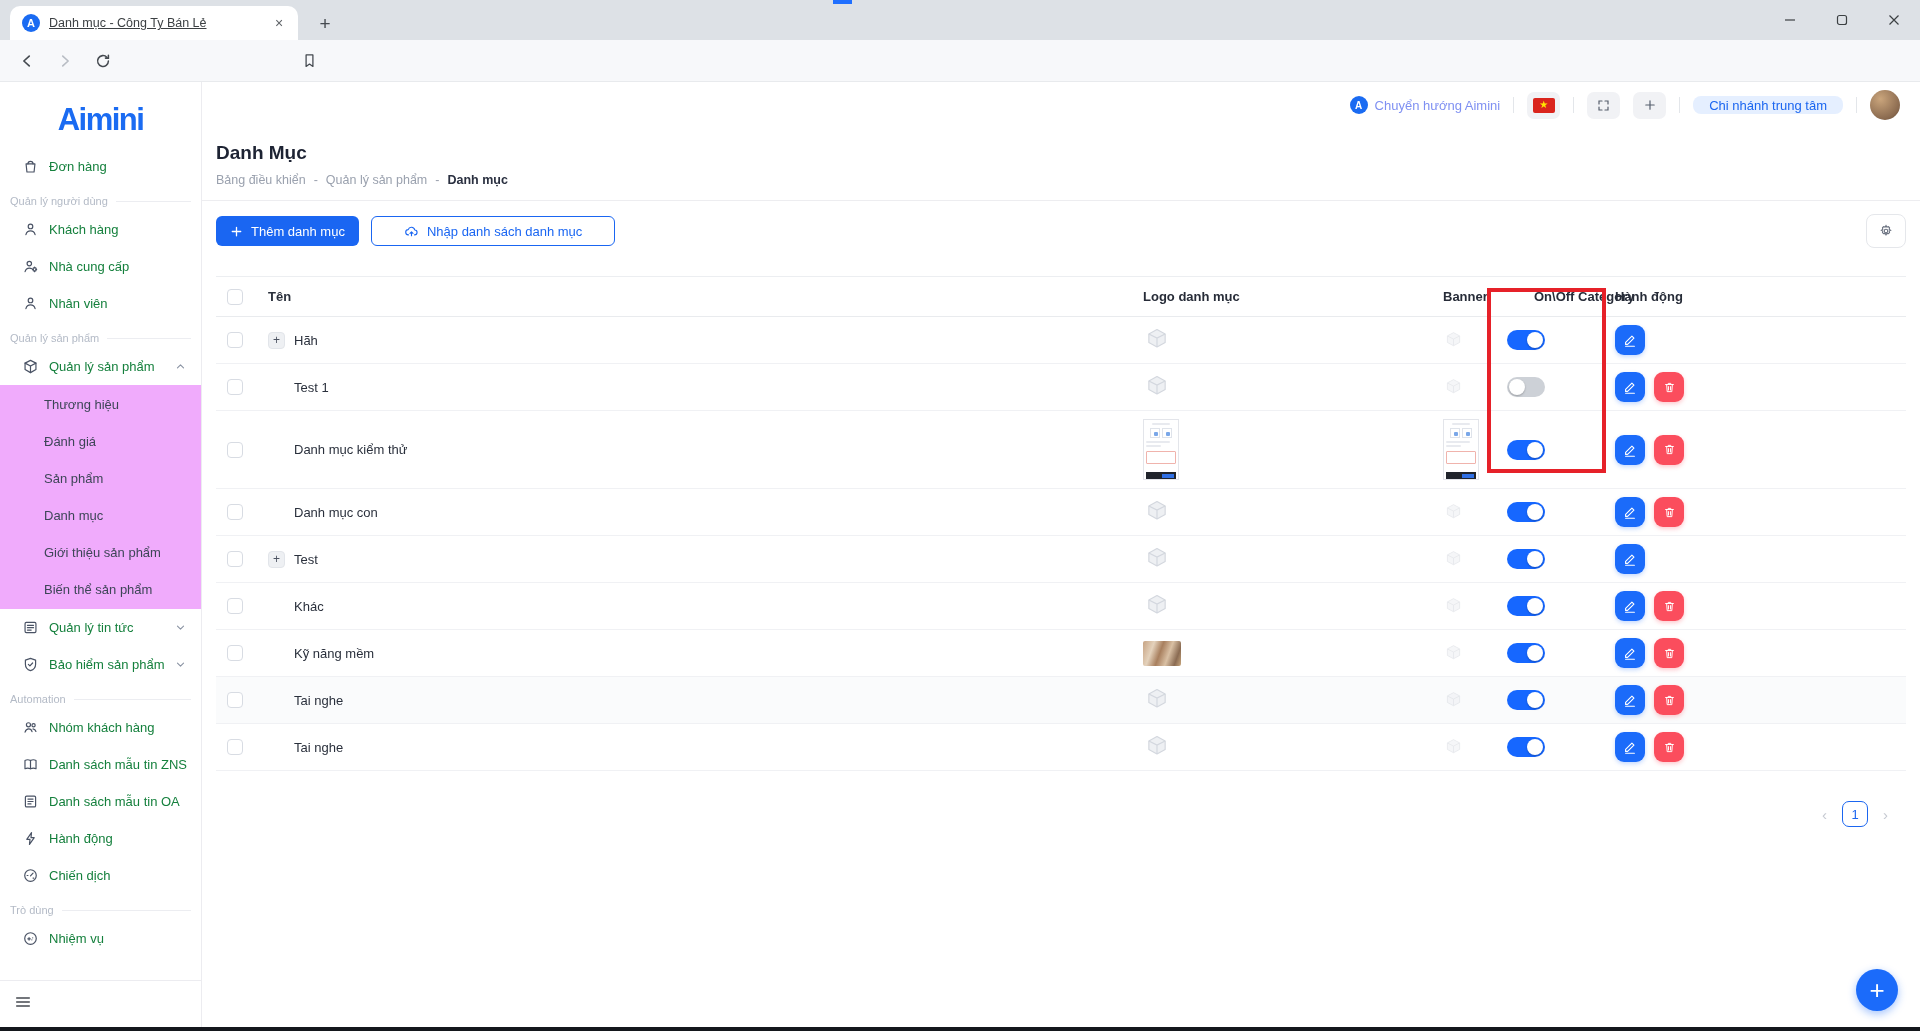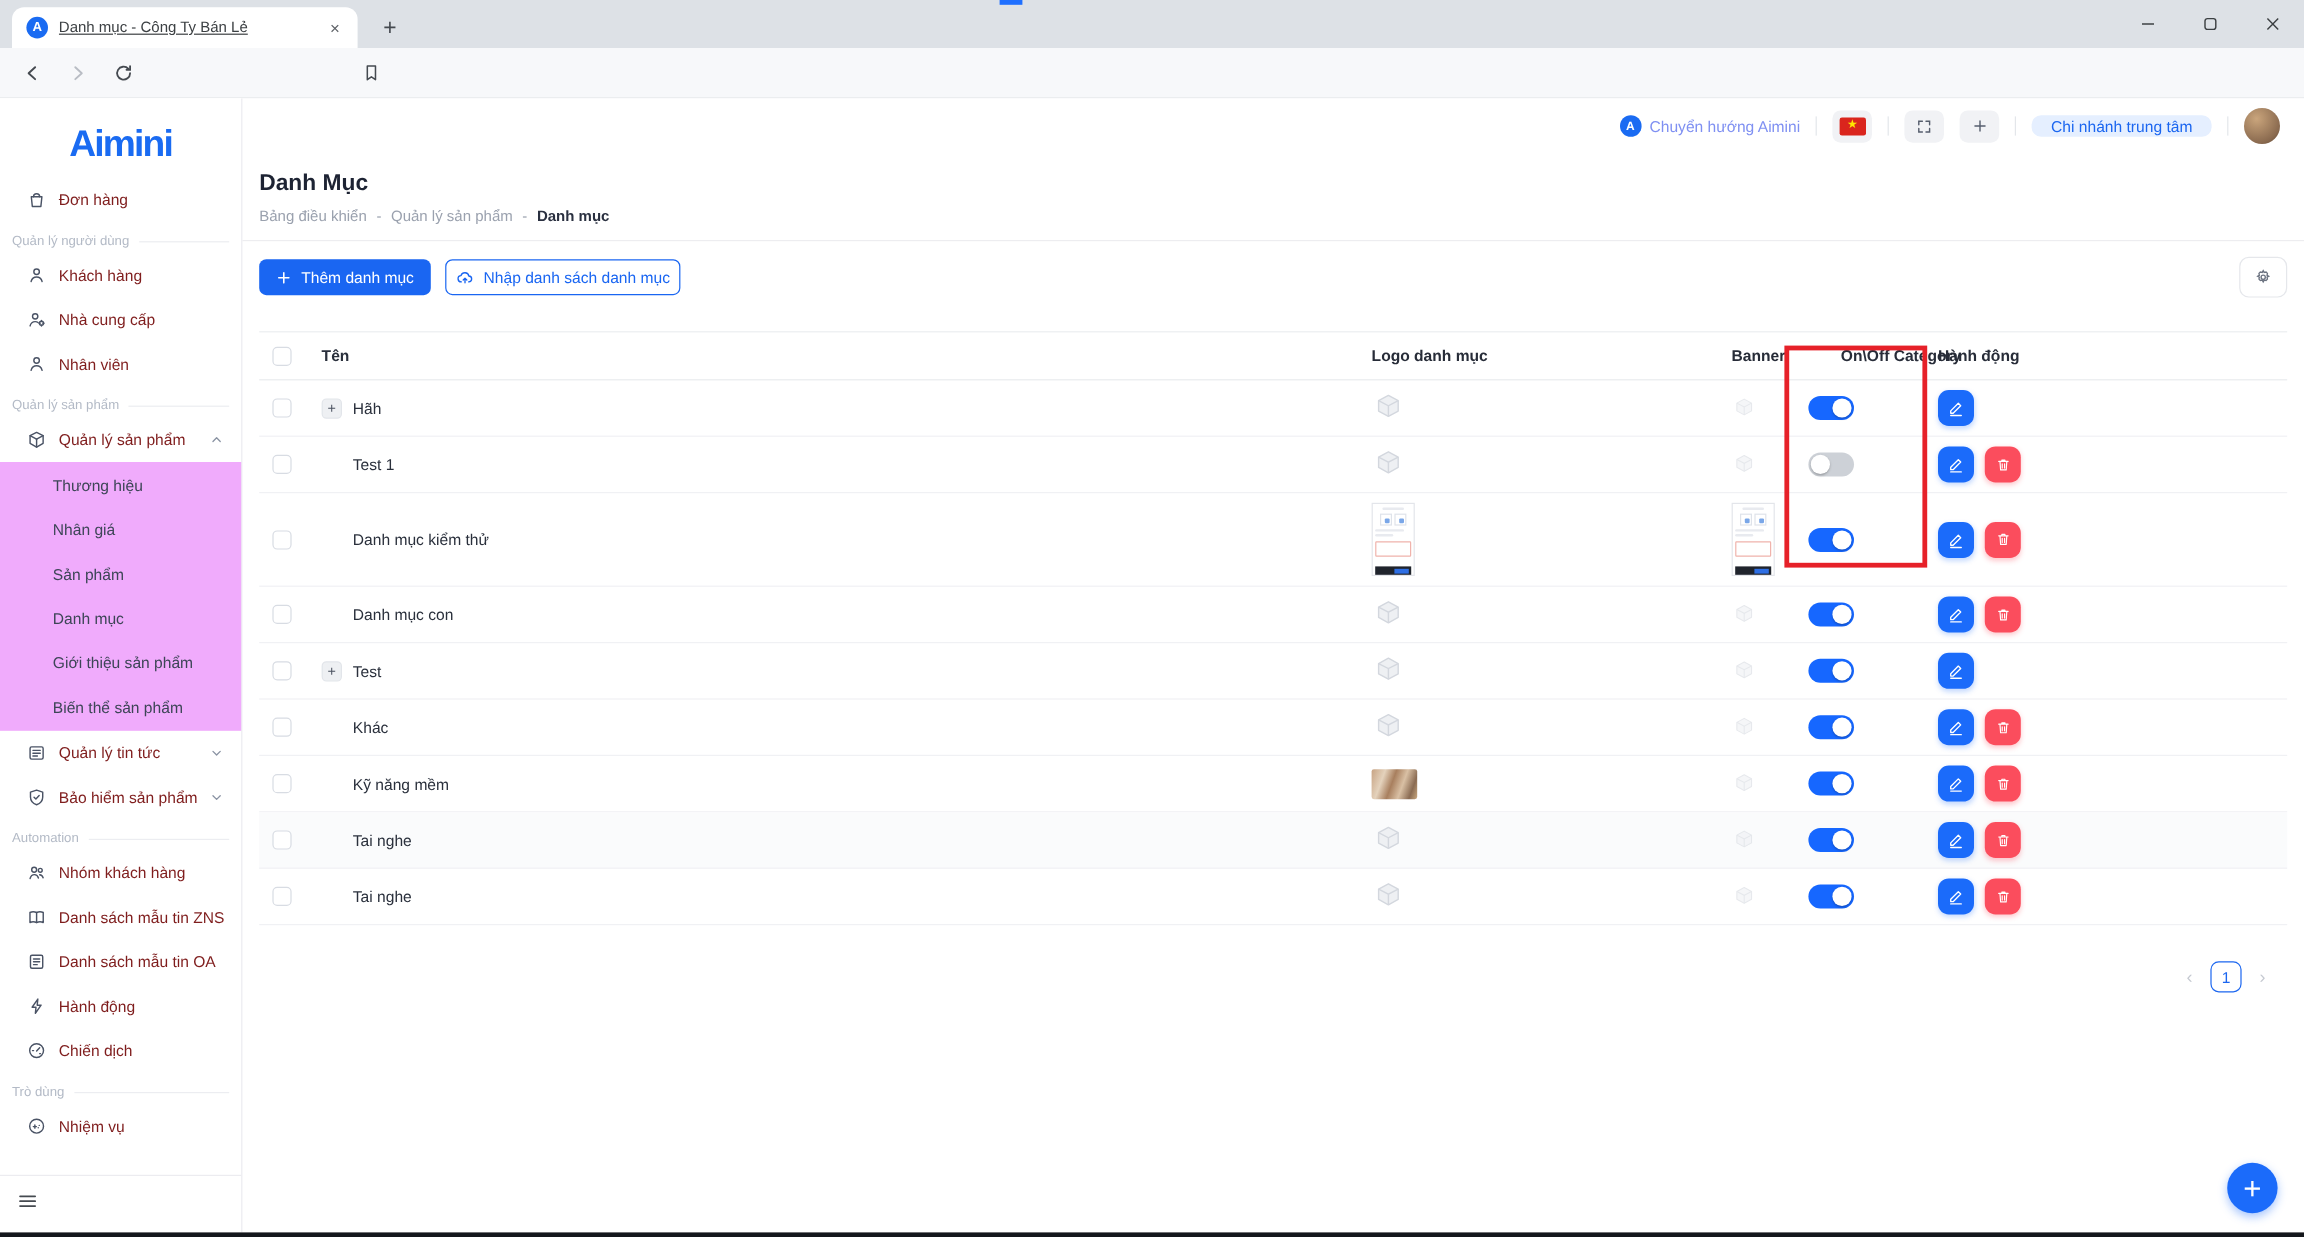--- a/index.html
+++ b/index.html
@@ -27,21 +27,21 @@
   .pill-sep { width:1px; height:18px; background:#d4d7dc; }
   .tb-right { position:absolute; right:10px; top:44px; display:flex; align-items:center; gap:11px; }
   .tb-sep { width:1px; height:20px; background:#dadde2; }
 
   
   .app { position:absolute; top:82px; left:0; width:1920px; height:945px; display:flex; background:#fff; }
   .sidebar { width:202px; height:100%; border-right:1px solid #ececf0; position:relative; background:#fff; flex:0 0 202px; }
   .logo-wrap { padding:20px 0 10px; text-align:center; }
   .logo-text { font-size:31px; font-weight:bold; color:#1a6bf2; letter-spacing:-1.5px; }
   .nav { font-size:13px; }
-  .nav-item { display:flex; align-items:center; gap:10px; padding:10px 14px 10px 22px; color:#7f1d1d; cursor:pointer; }
+  .nav-item { display:flex; align-items:center; gap:10px; padding:10px 14px 10px 22px; color:#15803d; cursor:pointer; }
   .nav-icon { width:17px; height:17px; display:flex; align-items:center; justify-content:center; flex:0 0 17px; }
   .nav-label { flex:1; white-space:nowrap; }
   .nav-chevron { width:12px; display:flex; color:#8a93a3; }
   .nav-section { display:flex; align-items:center; padding:10px 10px 4px 10px; font-size:11px; color:#b3bac6; }
   .nav-section i { flex:1; height:1px; background:#ecedf1; margin-left:8px; }
   .nav-subgroup { background:#f0abfc; padding:1px 0; }
   .nav-subitem { padding:11px 14px 11px 44px; color:#3d4557; cursor:pointer; white-space:nowrap; }
   .sidebar-footer { position:absolute; bottom:0; left:0; width:100%; border-top:1px solid #ececf0; padding:12px 14px; }
   .collapse-btn { background:transparent; border:none; cursor:pointer; padding:0; }
 
@@ -55,21 +55,21 @@
   .branch-btn { height:18px; padding:0 16px; background:#e5efff; color:#1b66f0; border:none; border-radius:8px; font-size:13px; cursor:pointer; }
   .avatar { width:30px; height:30px; border-radius:50%; background:radial-gradient(circle at 35% 30%, #caa57c, #8a6a4f 70%, #5f4632); cursor:pointer; }
 
   .content { padding:0 14px; }
   .page-title { font-size:19px; font-weight:bold; color:#1d2333; margin-top:14px; }
   .breadcrumb { display:flex; gap:8px; margin-top:9px; font-size:12.5px; color:#9aa1ae; align-items:center; }
   .breadcrumb .last { color:#2a3040; font-weight:bold; }
   .content-divider { height:1px; background:#ededf0; margin:13px -14px 0; }
   .actions-row { display:flex; align-items:center; margin-top:13px; }
   .btn-primary { height:30px; padding:0 14px; background:#1a66f2; color:#fff; border:none; border-radius:6px; font-size:13px; display:flex; align-items:center; gap:8px; cursor:pointer; }
-  .btn-outline { height:30px; padding:0 8px; background:#fff; color:#1a66f2; border:1px solid #1a66f2; border-radius:6px; font-size:13px; display:flex; align-items:center; gap:8px; margin-left:12px; cursor:pointer; }
+  .btn-outline { height:30px; padding:0 32px; background:#fff; color:#1a66f2; border:1px solid #1a66f2; border-radius:6px; font-size:13px; display:flex; align-items:center; gap:8px; margin-left:12px; cursor:pointer; }
   .gear-btn { margin-left:auto; width:40px; height:34px; background:#fff; border:1px solid #e5e7eb; border-radius:8px; display:flex; align-items:center; justify-content:center; cursor:pointer; color:#6b7280; }
 
   
   .table { margin-top:28px; border-top:1px solid #eceef1; }
   .thead, .trow { display:grid; grid-template-columns:38px 879px 306px 58px 108px 1fr; border-bottom:1px solid #f0f1f4; align-items:center; }
   .thead { height:40px; border-bottom:1px solid #e9ebee; }
   .th { font-size:13px; color:#272c38; font-weight:bold; }
   .trow { min-height:47px; }
   .trow.tall { min-height:78px; }
   .trow.striped { background:#fafbfc; }
@@ -309,21 +309,21 @@
             </span>
             <span class="nav-label">Quản lý sản phẩm</span>
             <span class="nav-chevron">
               <svg width="11" height="11" viewBox="0 0 20 20" fill="none" stroke="#8a93a3" stroke-width="2" stroke-linecap="round" stroke-linejoin="round">
                 <path d="M4.5 12.5 10 7l5.5 5.5"></path>
               </svg>
             </span>
           </div>
           <div class="nav-subgroup">
             <div class="nav-subitem">Thương hiệu</div>
-            <div class="nav-subitem">Nhân giá</div>
+            <div class="nav-subitem">Đánh giá</div>
             <div class="nav-subitem">Sản phẩm</div>
             <div class="nav-subitem">Danh mục</div>
             <div class="nav-subitem">Giới thiệu sản phẩm</div>
             <div class="nav-subitem">Biến thể sản phẩm</div>
           </div>
           <div class="nav-item">
             <span class="nav-icon">
               <svg width="17" height="17" viewBox="0 0 20 20" fill="none" stroke="#4a5365" stroke-width="1.4" stroke-linecap="round" stroke-linejoin="round">
                 <rect x="3.6" y="4" width="12.8" height="12" rx="1.5"></rect>
                 <path d="M6.4 7.4h7.2M6.4 10.2h7.2M6.4 13h4.4"></path>

